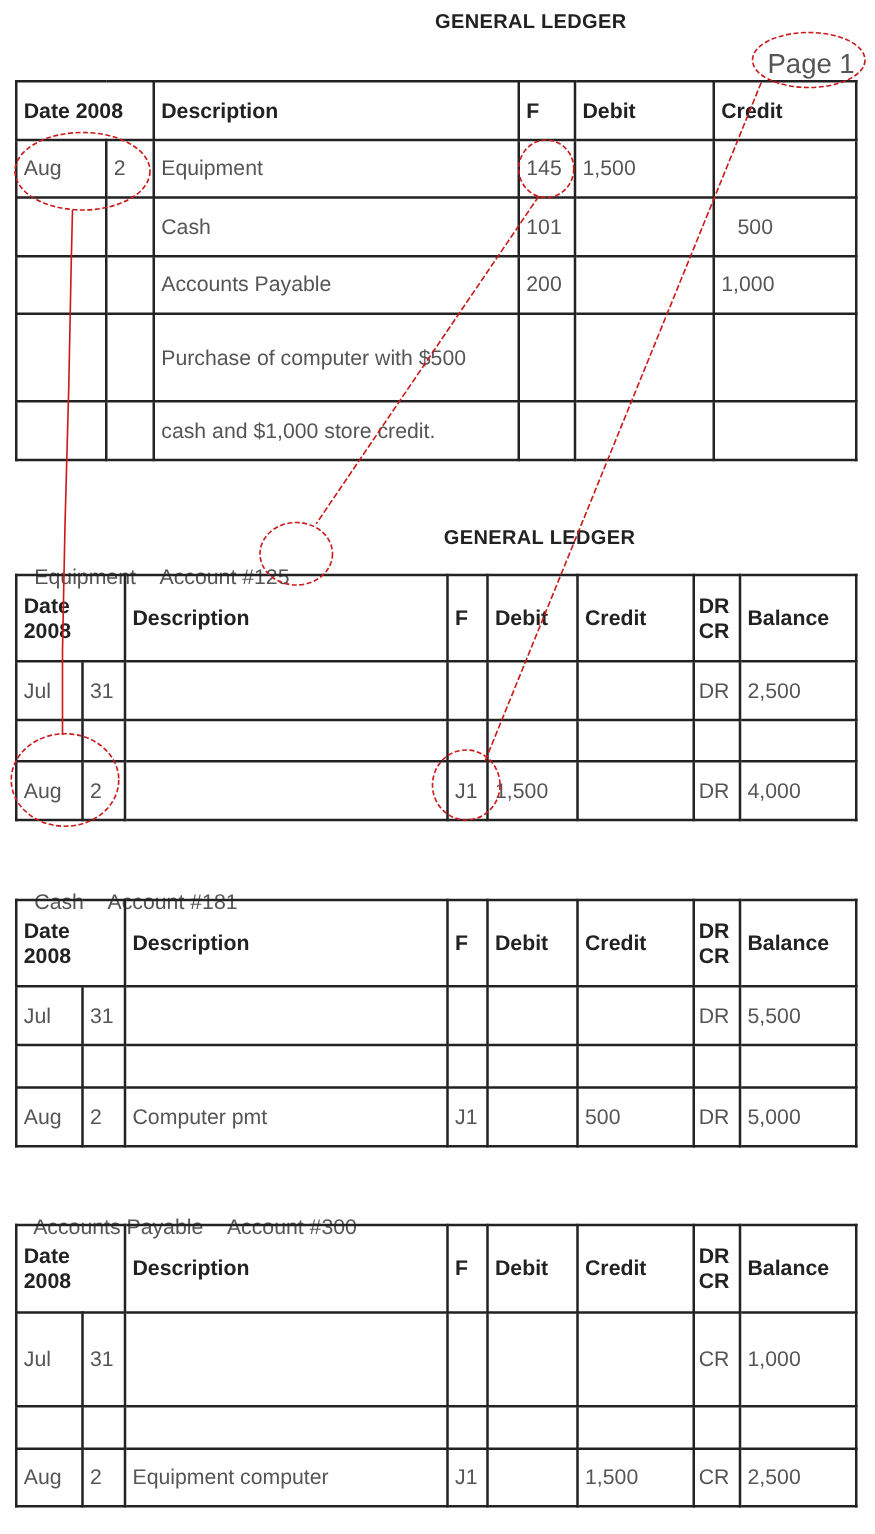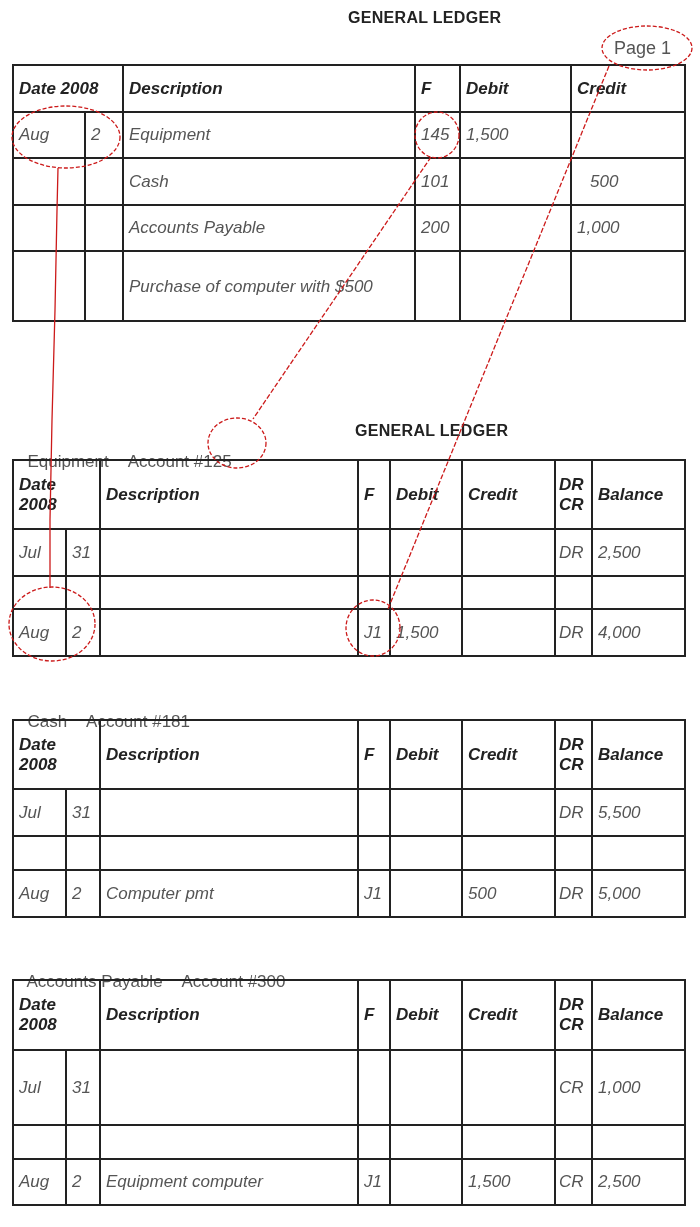--- a/index.html
+++ b/index.html
@@ -1,21 +1,21 @@
 <!DOCTYPE html>
 <html><head>
 <meta charset="utf-8">
 <style>
   html, body { margin:0; padding:0; background:#ffffff; }
   body { width:700px; height:1227px; position:relative; overflow:hidden;
          font-family:"Liberation Sans", sans-serif; color:#555; }
   .title { position:absolute; font-weight:bold; color:#222; font-size:16px; letter-spacing:0.3px; }
-  .page-label { position:absolute; font-size:18px; color:#555; }
+  .page-label { position:absolute; font-size:22px; color:#555; }
   .acct-label { position:absolute; font-size:17px; color:#555; white-space:pre; }
-  table.grid { position:absolute; border-collapse:collapse; table-layout:fixed;font-style:italic; }
+  table.grid { position:absolute; border-collapse:collapse; table-layout:fixed; }
   table.grid td, table.grid th { border:2px solid #222; padding:0 5px; font-size:17px;
         color:#555; font-weight:normal; text-align:left; vertical-align:middle; overflow:visible; white-space:nowrap; }
   table.grid th { color:#222; font-weight:bold; font-size:17px; line-height:20px; }
   td.right { text-align:right; }
   td.wrap { white-space:normal; line-height:21px; }
   svg.overlay { position:absolute; left:0; top:0; pointer-events:none; }
 </style>
 </head>
 <body>
 
@@ -64,20 +64,28 @@
     <td>1,000</td>
   </tr>
   <tr style="height:70px">
     <td></td>
     <td></td>
     <td class="wrap" style="padding-right:17px">Purchase of computer with $500</td>
     <td></td>
     <td></td>
     <td></td>
   </tr>
+  <tr style="height:47px">
+    <td></td>
+    <td></td>
+    <td>cash and $1,000 store credit.</td>
+    <td></td>
+    <td></td>
+    <td></td>
+  </tr>
 </tbody>
   </table>
 
 <div class="title" style="left:355px;top:422px;">GENERAL LEDGER</div>
 
 <div class="acct-label" style="left:18px;top:432px;">
   <span>Equipment</span>&nbsp;&nbsp;&nbsp;&nbsp;<span>Account #125</span>
 </div>
 <table class="grid" style="left:12px;top:459px;width:672px;">
   <colgroup>

